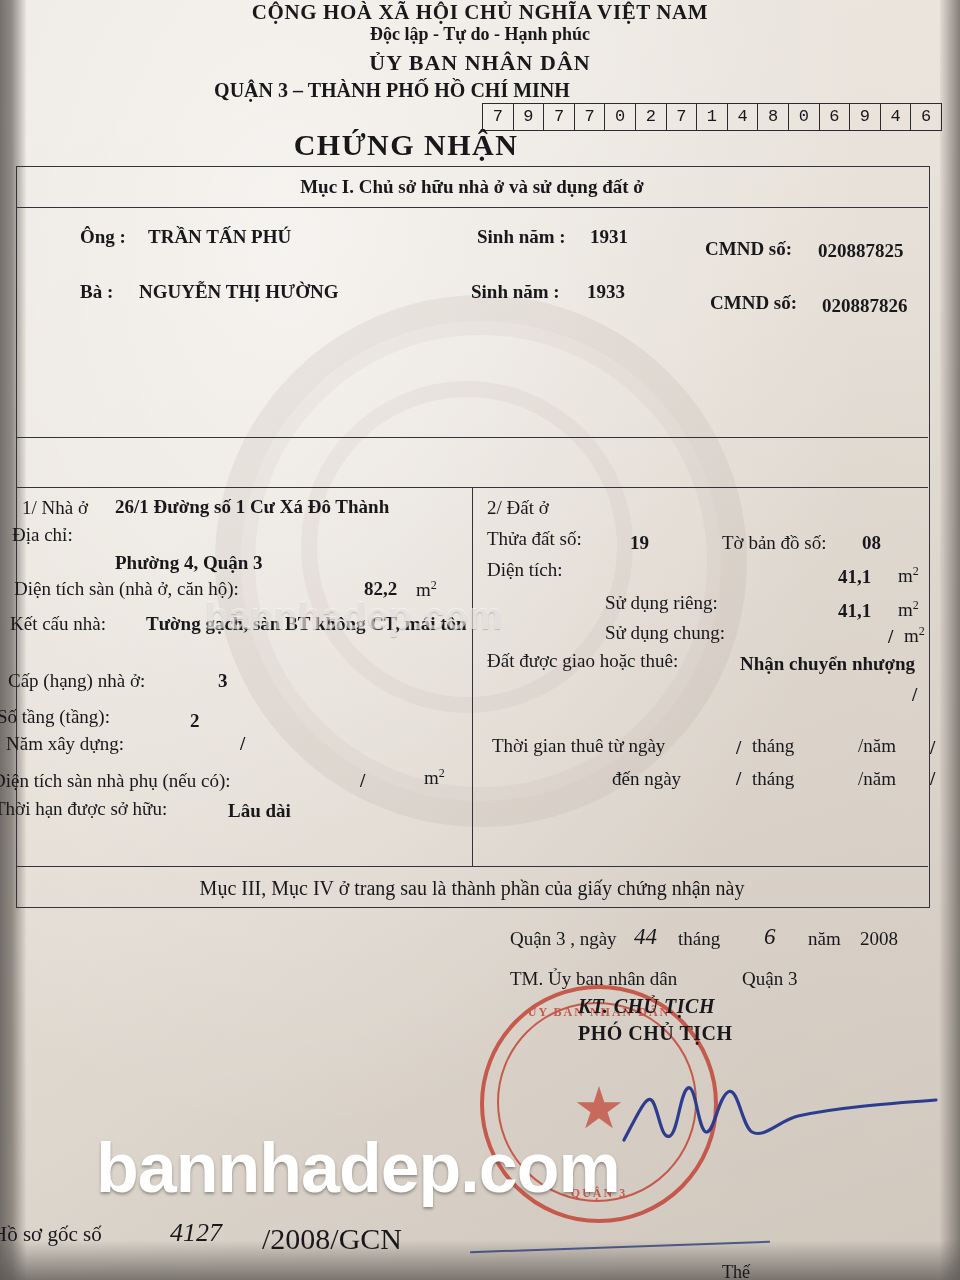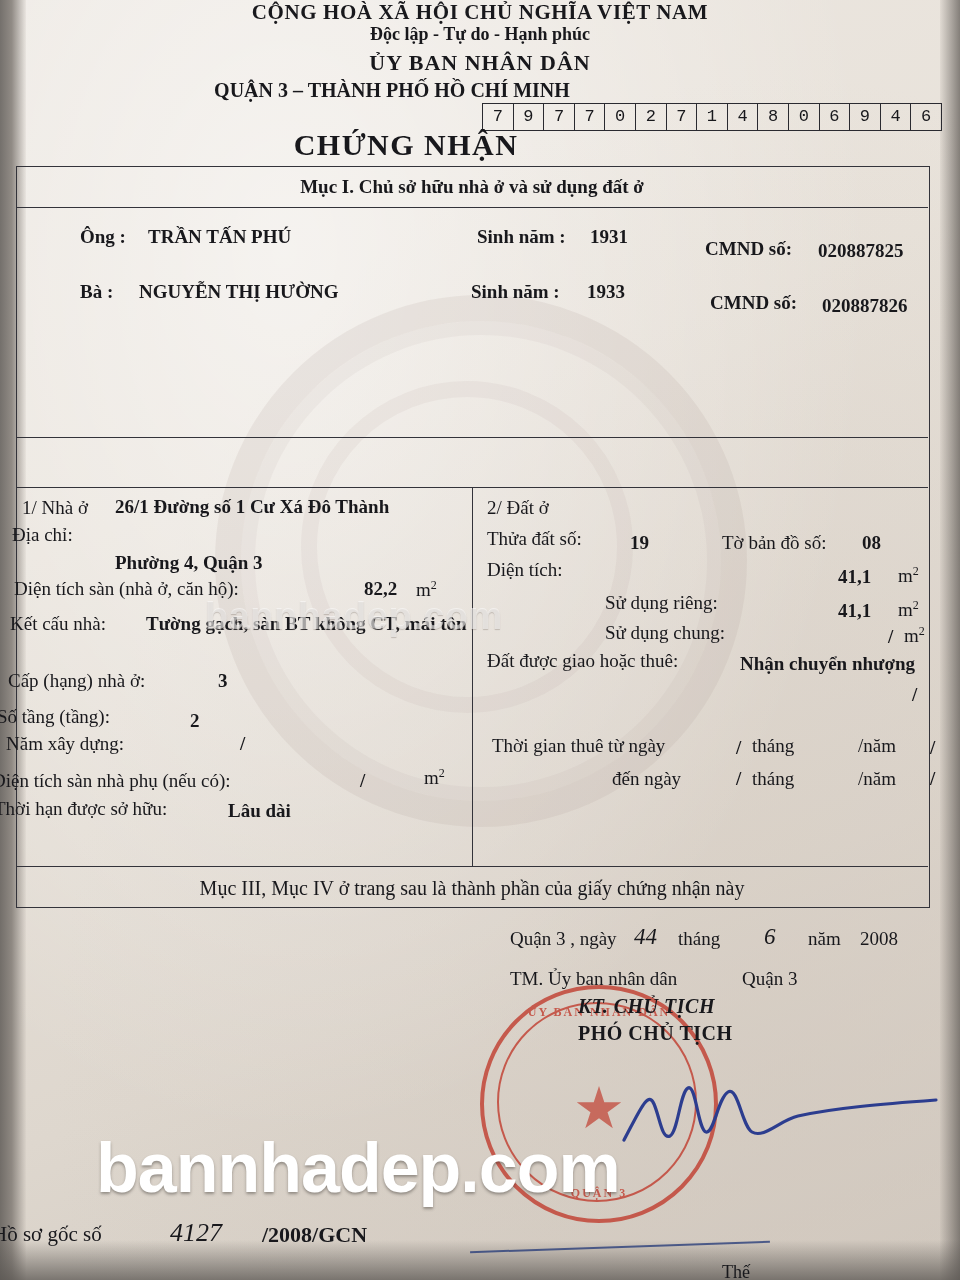--- a/index.html
+++ b/index.html
@@ -207,21 +207,21 @@
     position: absolute; left: -8px; top: 1222px;
     font-size: 21px; white-space: nowrap;
   }
   .hs-num {
     position: absolute; left: 170px; top: 1218px;
     font-size: 26px; font-family: "Liberation Serif", serif;
     font-style: italic;
   }
   .hs-rest {
     position: absolute; left: 262px; top: 1222px;
-    font-size: 22px; font-weight: bold;
+    font-size: 30px; font-weight: normal;
   }
   .bottom-rule {
     position: absolute; left: 470px; top: 1246px;
     width: 300px; height: 0;
     border-top: 2px solid #2b3f7a;
     transform: rotate(-2deg);
     opacity: .8;
   }
   .the-text {
     position: absolute; left: 722px; top: 1262px;

